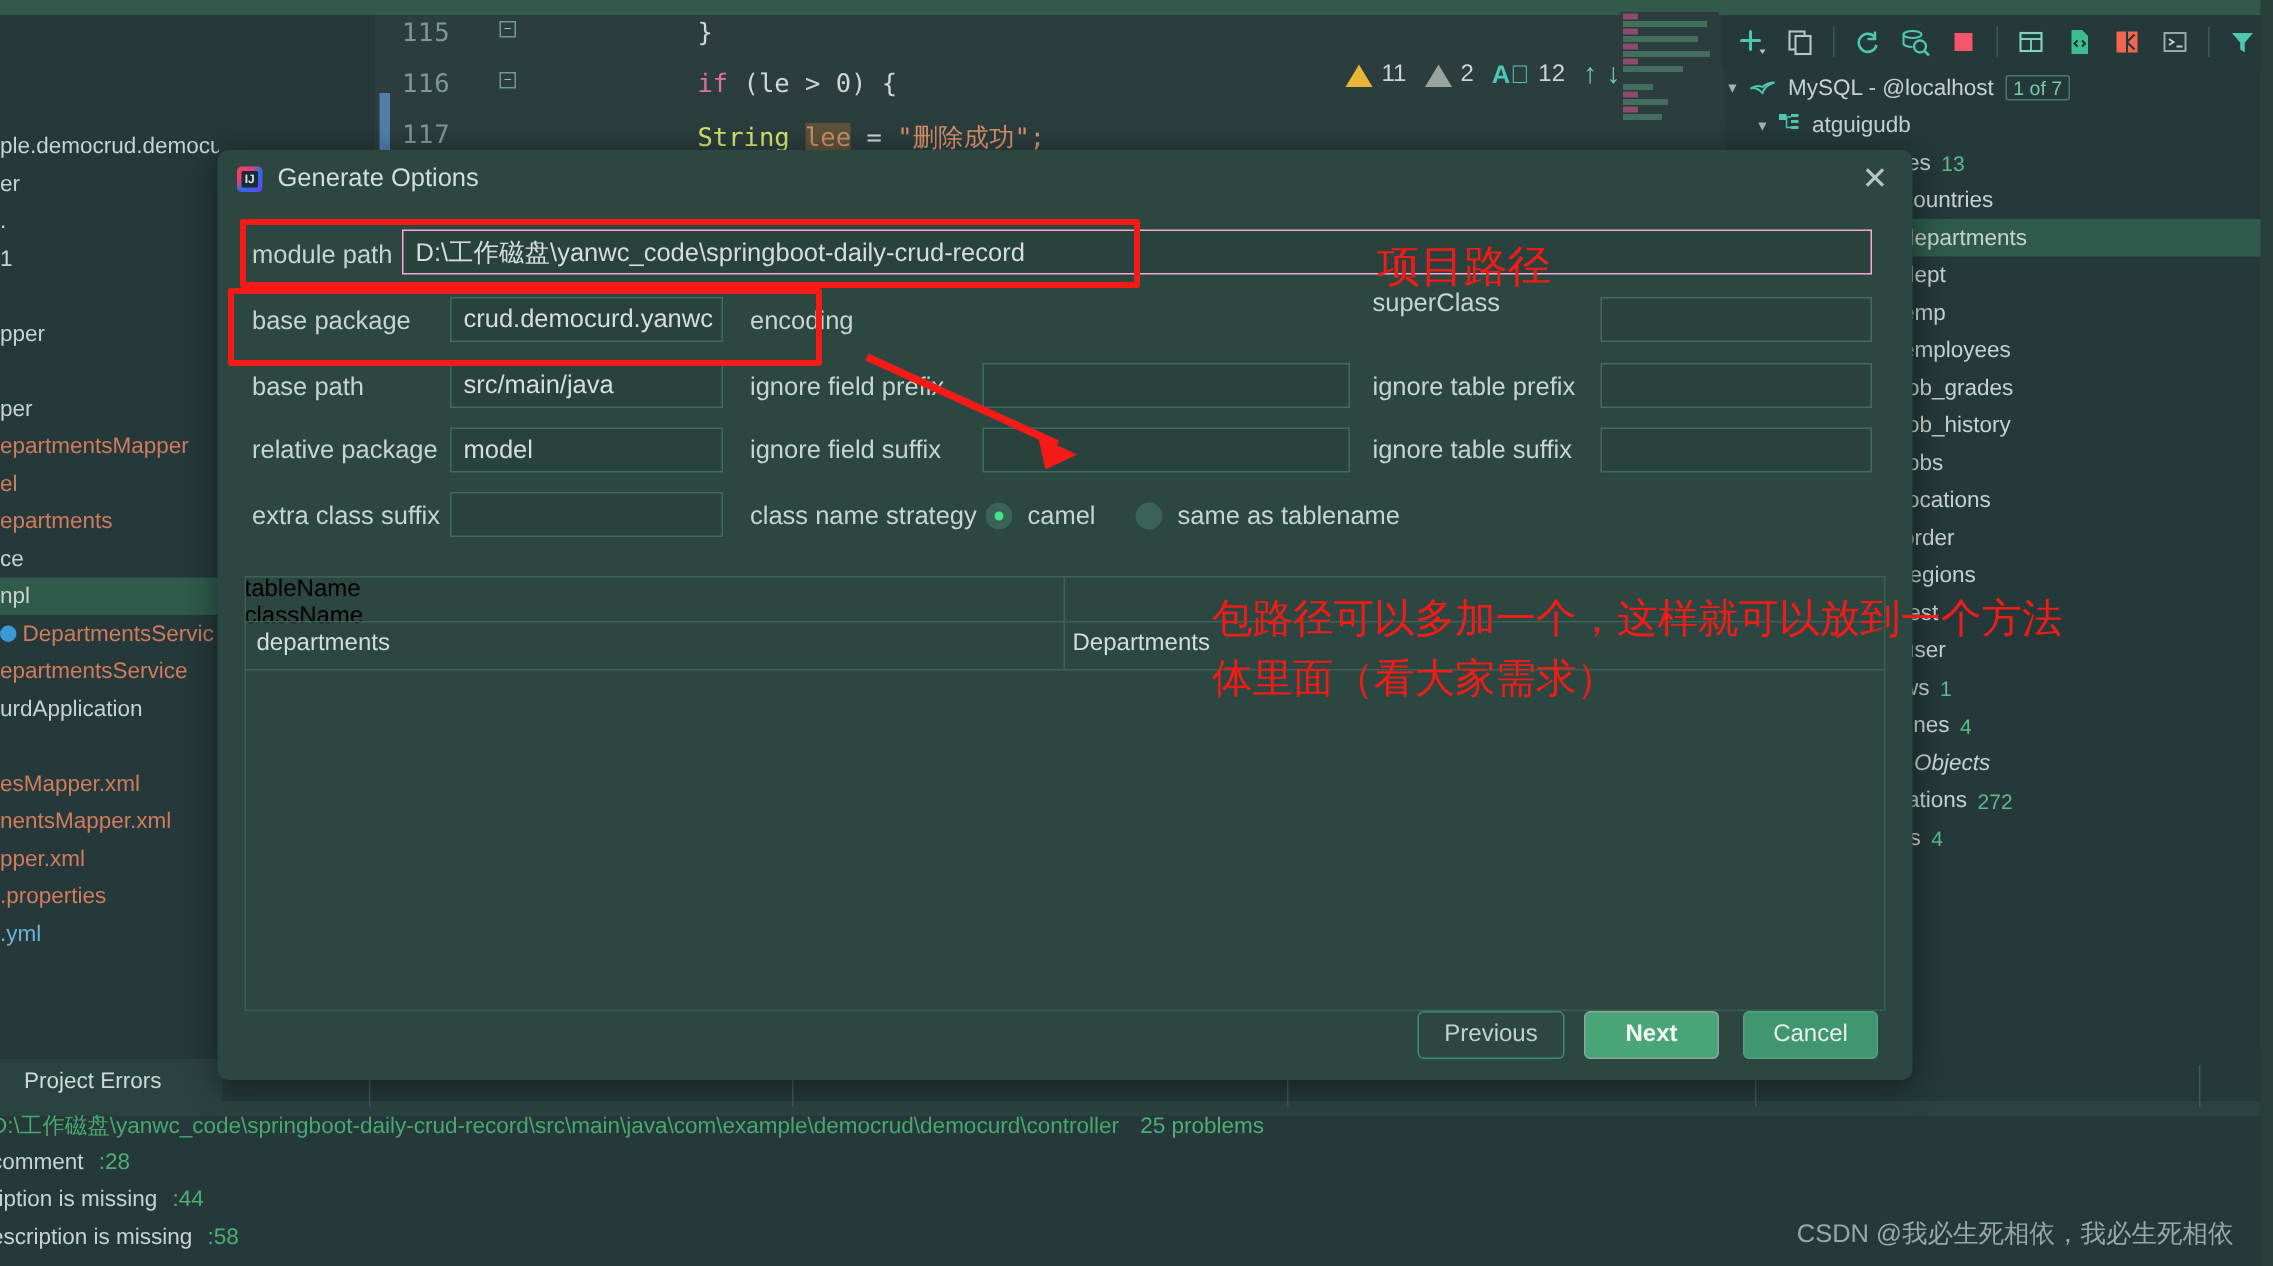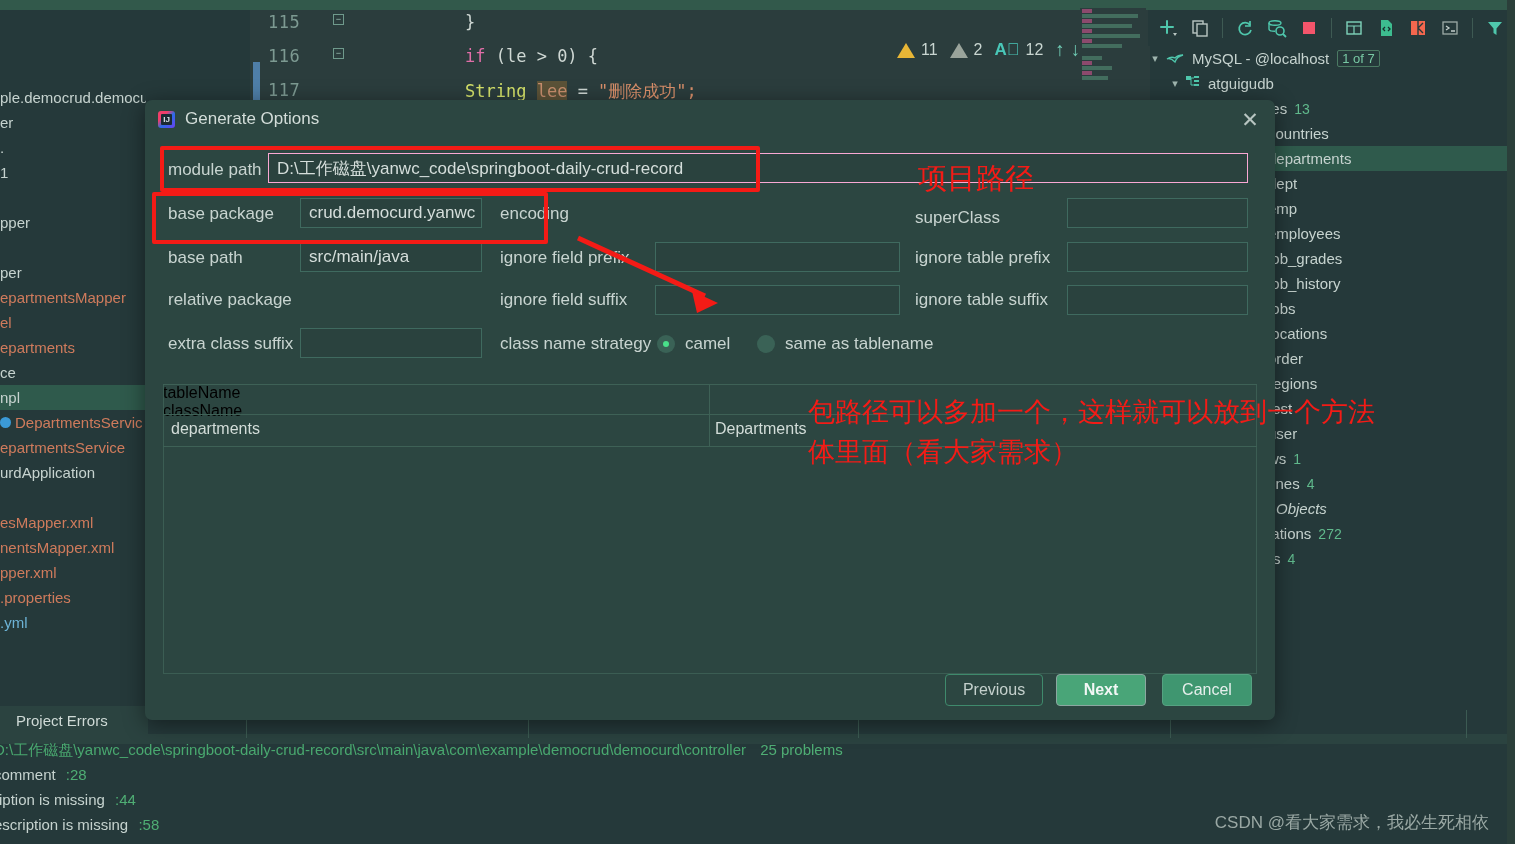--- a/index.html
+++ b/index.html
@@ -486,21 +486,21 @@
   </div>
   <div class="err-line" style="top:791px;">
     <span class="err-txt">ription is missing</span>
     <span class="cnt2" style="margin-left:6px">:44</span>
   </div>
   <div class="err-line" style="top:816px;">
     <span class="err-txt">escription is missing</span>
     <span class="cnt2" style="margin-left:6px">:58</span>
   </div>
 
-  <div class="watermark">CSDN @看大家需求，我必生死相依</div>
+  <div class="watermark">CSDN @我必生死相依，我必生死相依</div>
 
   <div class="dialog">
 
     <div class="dlg-title">
       <span class="ij-icon">
           <span class="ij-inner">IJ</span>
         </span>
       <span class="t">Generate Options</span>
     </div>
     <div class="dlg-close">✕</div>
@@ -508,39 +508,42 @@
     <div class="fld-label" style="left:23px; top:60px;">module path</div>
     <div class="fld-box wide-top" style="left:123px; top:53px; width:980px;">
       <span>D:\工作磁盘\yanwc_code\springboot-daily-crud-record</span>
     </div>
 
     <div class="fld-label" style="left:23px; top:104px;">base package</div>
     <div class="fld-box" style="left:155px; top:98px; width:182px;">
       <span>crud.democurd.yanwc</span>
     </div>
     <div class="fld-label" style="left:355px; top:104px;">encoding</div>
-    <div class="fld-label" style="left:770px; top:108px;">superClass</div>
+    <div class="fld-label" style="left:770px; top:92px;">superClass</div>
     <div class="fld-box" style="left:922px; top:98px; width:181px;">
       <span></span>
     </div>
 
     <div class="fld-label" style="left:23px; top:148px;">base path</div>
     <div class="fld-box" style="left:155px; top:142px; width:182px;">
       <span>src/main/java</span>
     </div>
     <div class="fld-label" style="left:355px; top:148px;">ignore field prefix</div>
     <div class="fld-box" style="left:510px; top:142px; width:245px;">
       <span></span>
     </div>
     <div class="fld-label" style="left:770px; top:148px;">ignore table prefix</div>
     <div class="fld-box" style="left:922px; top:142px; width:181px;">
       <span></span>
     </div>
 
     <div class="fld-label" style="left:23px; top:190px;">relative package</div>
+    <div class="fld-box" style="left:155px; top:185px; width:182px;">
+      <span>model</span>
+    </div>
     <div class="fld-label" style="left:355px; top:190px;">ignore field suffix</div>
     <div class="fld-box" style="left:510px; top:185px; width:245px;">
       <span></span>
     </div>
     <div class="fld-label" style="left:770px; top:190px;">ignore table suffix</div>
     <div class="fld-box" style="left:922px; top:185px; width:181px;">
       <span></span>
     </div>
 
     <div class="fld-label" style="left:23px; top:234px;">extra class suffix</div>

